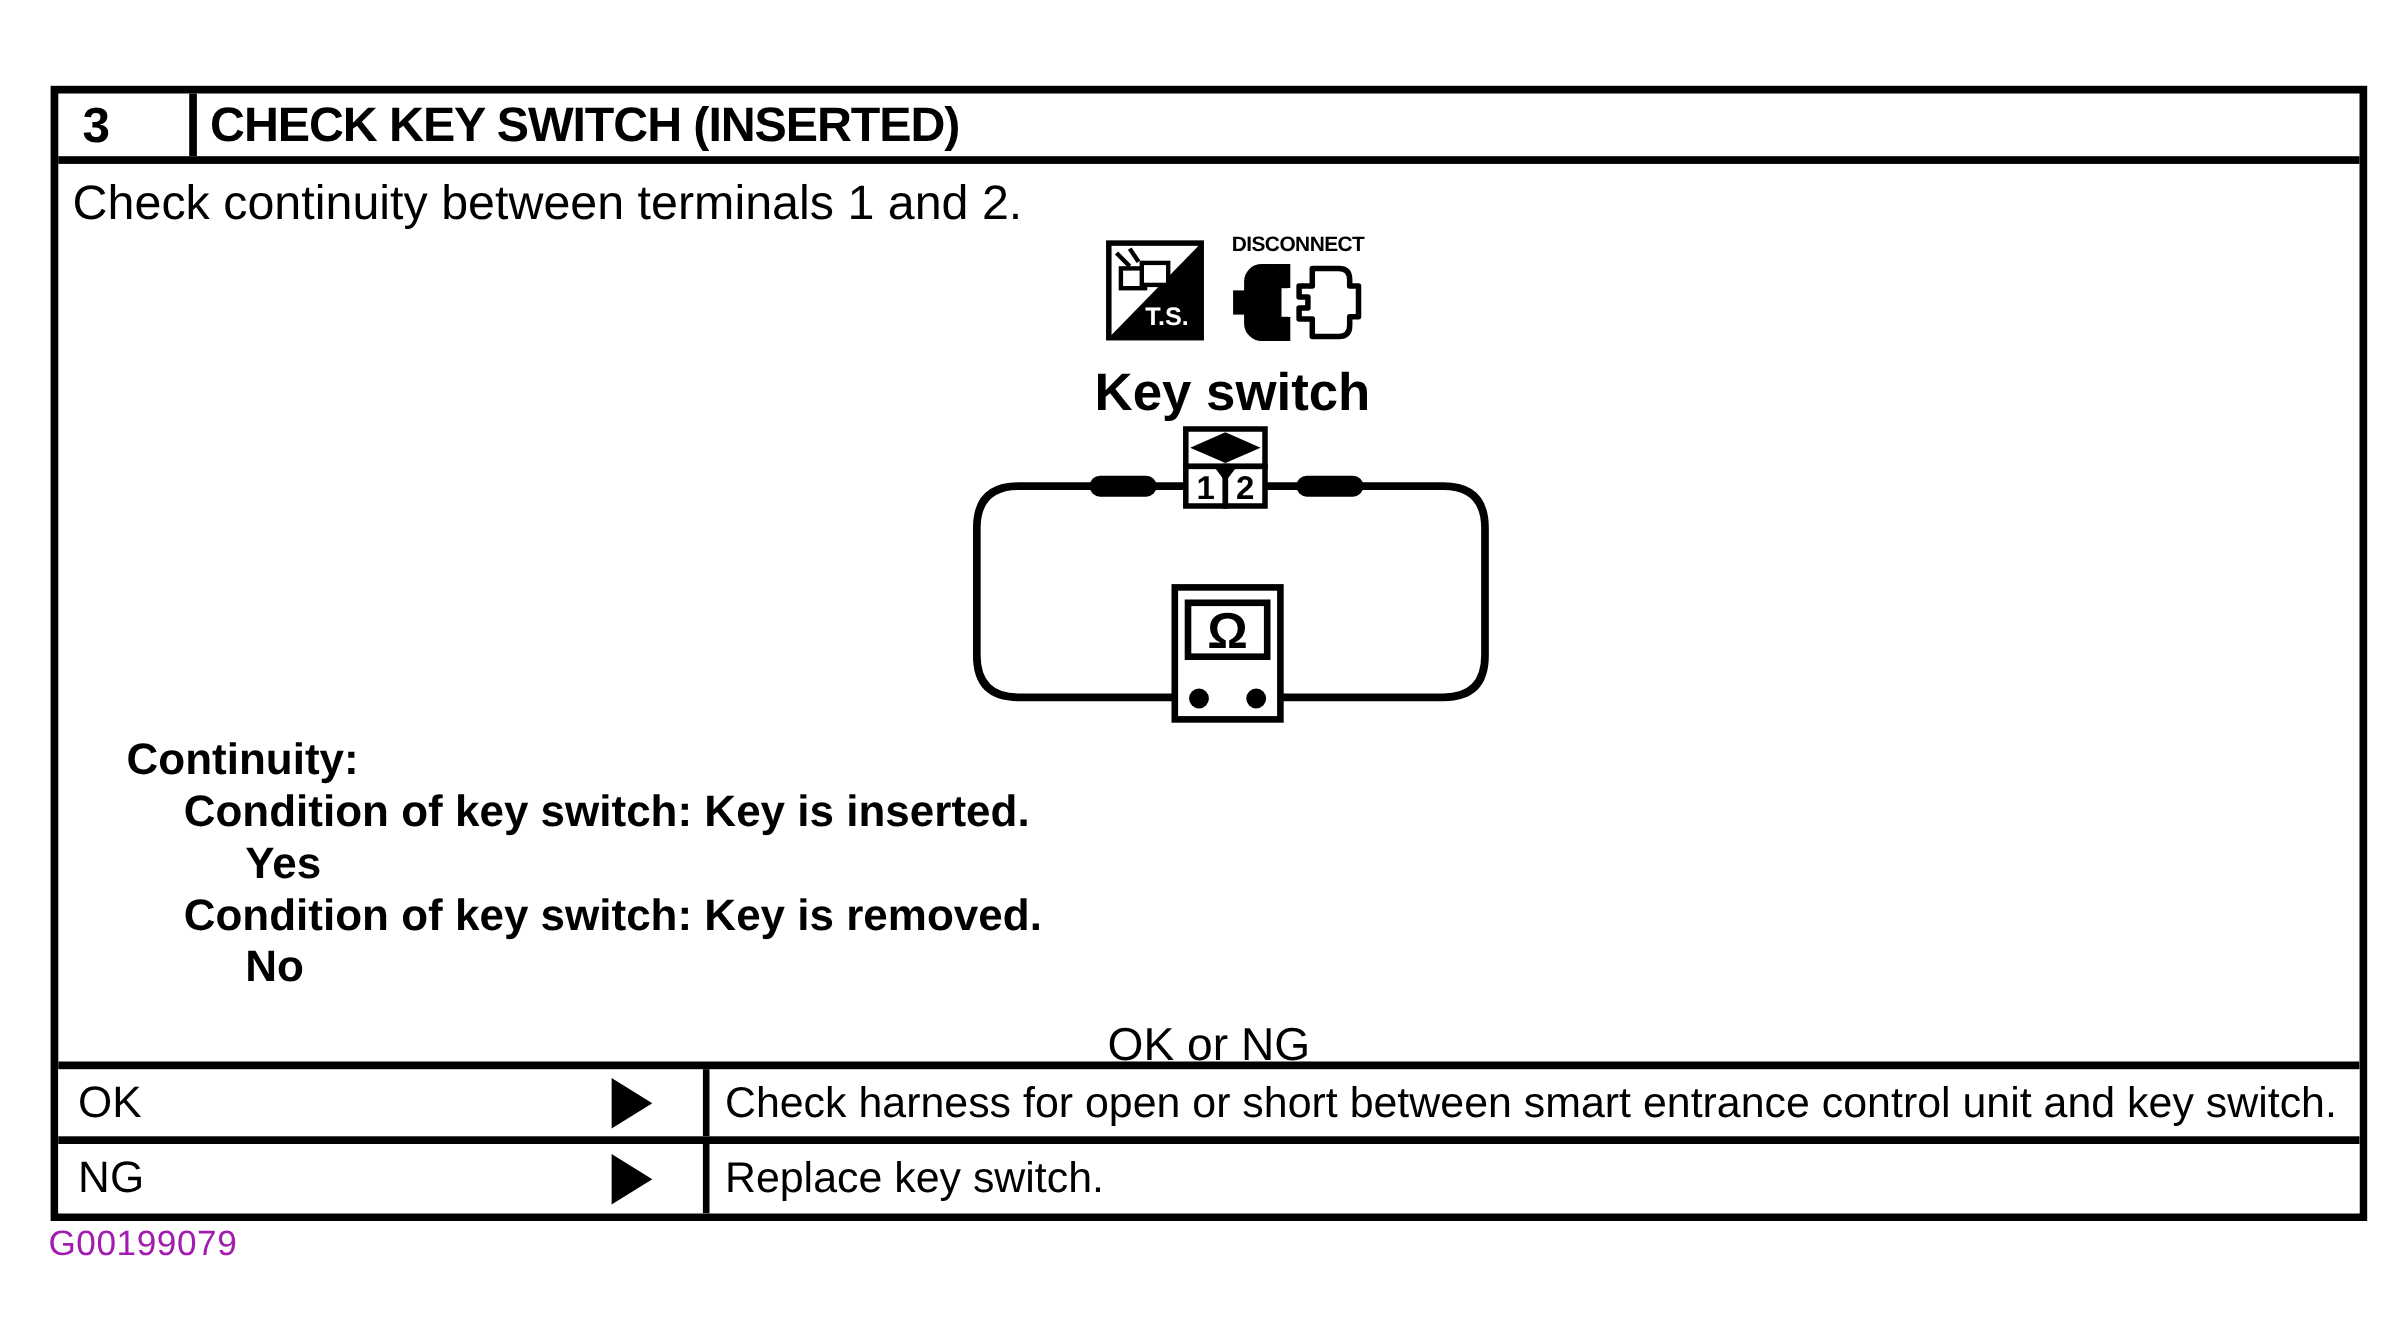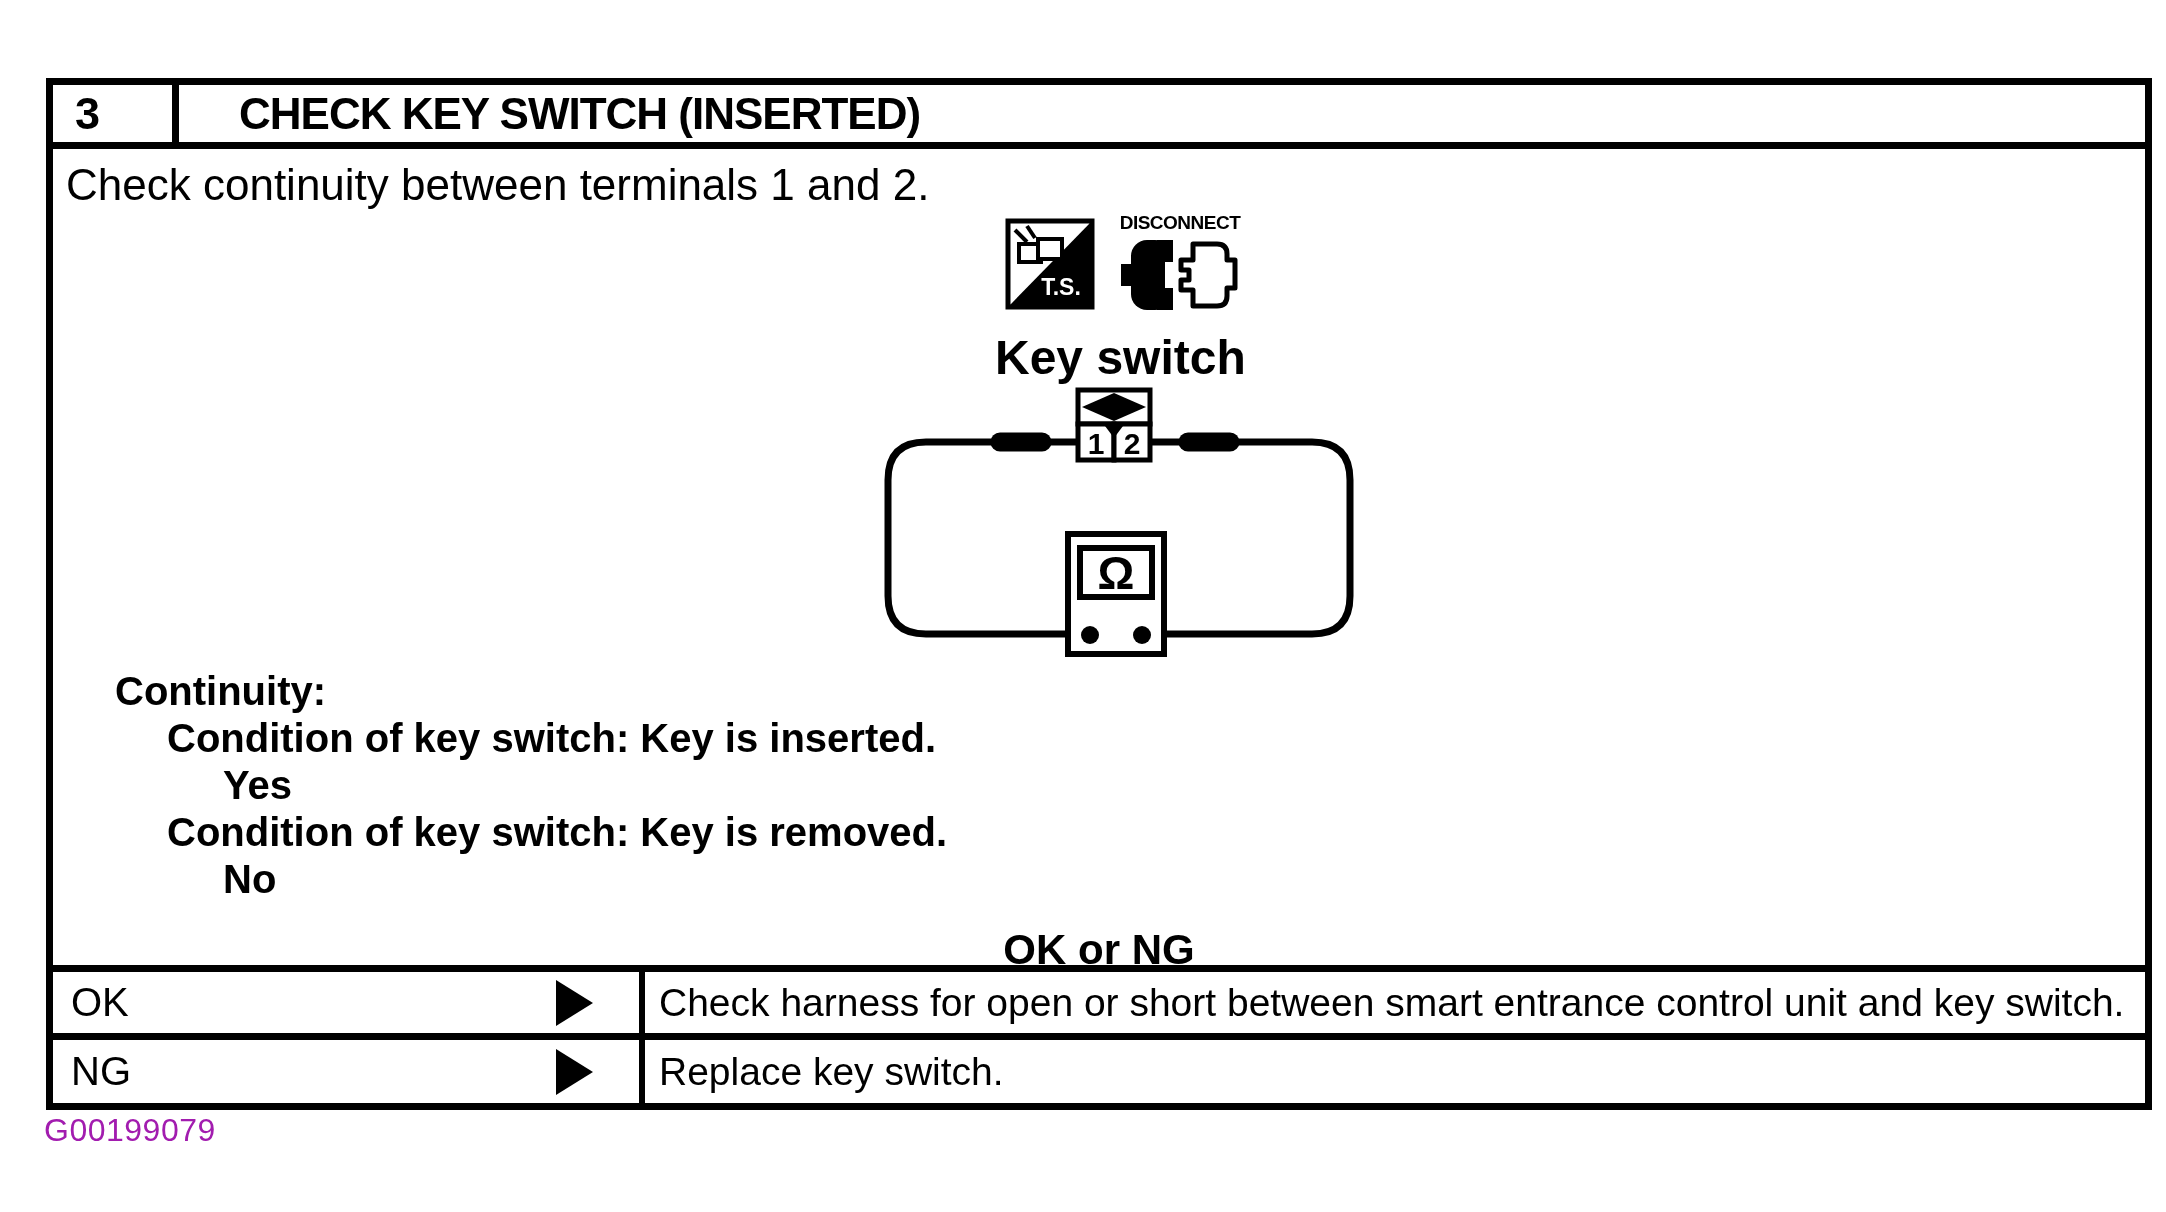--- a/index.html
+++ b/index.html
@@ -16,21 +16,21 @@
   .hdr-row {
     position:absolute; left:0; top:0; right:0; height:64px;
     border-bottom:7px solid #000; display:flex;
   }
   .hdr-num {
     width:126px; border-right:7px solid #000; display:flex; align-items:center;
     padding-left:22px; font-size:45px; font-weight:bold;
   }
   .hdr-title {
     flex:1; display:flex; align-items:center; padding-left:12px;
-    font-size:44px; font-weight:bold; letter-spacing:-1px; white-space:nowrap;margin-left:48px;
+    font-size:44px; font-weight:bold; letter-spacing:-1px; white-space:nowrap;
   }
   
   .instruction {
     position:absolute; left:66px; top:160px; font-size:44px; white-space:nowrap;
   }
   .icon-strip { position:absolute; left:1005px; top:212px; width:260px; height:110px; }
   .ts-icon { position:absolute; left:0; top:6px; }
   .disc-wrap { position:absolute; left:112px; top:0; width:126px; text-align:center; }
   .disc-label { font-size:19px; font-weight:bold; letter-spacing:-0.5px; white-space:nowrap; }
   .keyswitch-label {
@@ -38,21 +38,21 @@
   }
   .diagram { position:absolute; left:870px; top:378px; }
   .cond-block {
     position:absolute; left:115px; top:668px; font-size:40px; font-weight:bold; line-height:47px;
     white-space:nowrap;
   }
   .cond-l1 { padding-left:52px; }
   .cond-l2 { padding-left:108px; }
   .okng {
     position:absolute; left:46px; top:926px; width:2106px; text-align:center;
-    font-size:42px; font-weight:bold;
+    font-size:42px; font-weight:normal;
   }
   
   .drow { position:absolute; left:0; right:0; display:flex; border-top:7px solid #000; background:#fff; }
   .drow-ok { bottom:70px; height:68px; }
   .drow-ng { bottom:0; height:70px; }
   .dcell-label {
     width:592px; border-right:6px solid #000; display:flex; align-items:center;
     padding-left:18px; font-size:40px;
   }
   .arrow {

